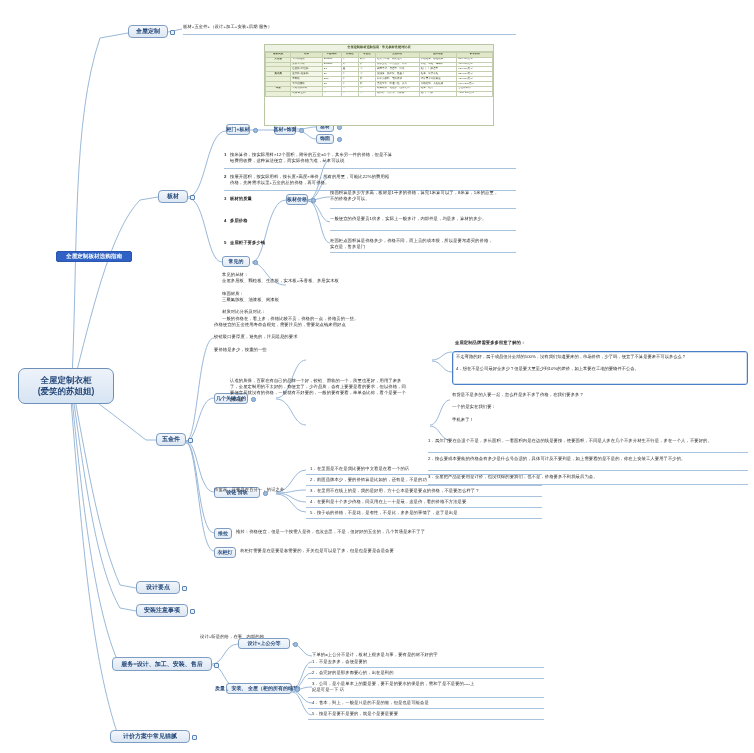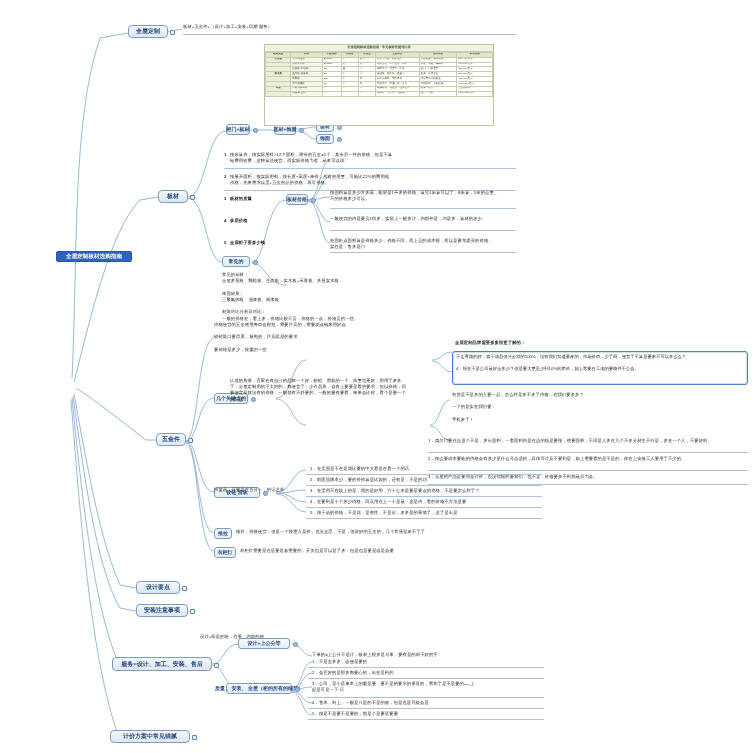--- a/index.html
+++ b/index.html
@@ -164,20 +164,24 @@
       <path d="M292,689 C302,689 302,662 312,662"></path>
       <path d="M292,690 C302,690 302,673 312,673"></path>
       <path d="M292,690 C302,690 302,687 312,687"></path>
       <path d="M292,691 C302,691 302,703 312,703"></path>
       <path d="M292,692 C302,692 302,715 312,715"></path>
 
       <path d="M318,127 C330,120 330,70 266,66"></path>
     </g>
   </svg>
 
+  <div class="node root" style="left:18px;top:368px;width:96px;height:36px;">
+    <span style="white-space:pre-line;">全屋定制衣柜
+(爱笑的苏姐姐)</span>
+  </div>
 
   <div class="node lvl1" style="left:128px;top:25px;width:40px;height:13px;">
     <span>全屋定制</span>
   </div>
   <div class="handle" style="left:170px;top:30px;"></div>
   <div class="txt" style="left:183px;top:24px;width:210px;">板材+五金件+（设计+加工+安装+后期 服务）</div>
   <div class="rule" style="left:183px;top:34px;width:333px;"></div>
 
   <div class="node lvl1" style="left:158px;top:190px;width:30px;height:13px;">
     <span>板材</span>

